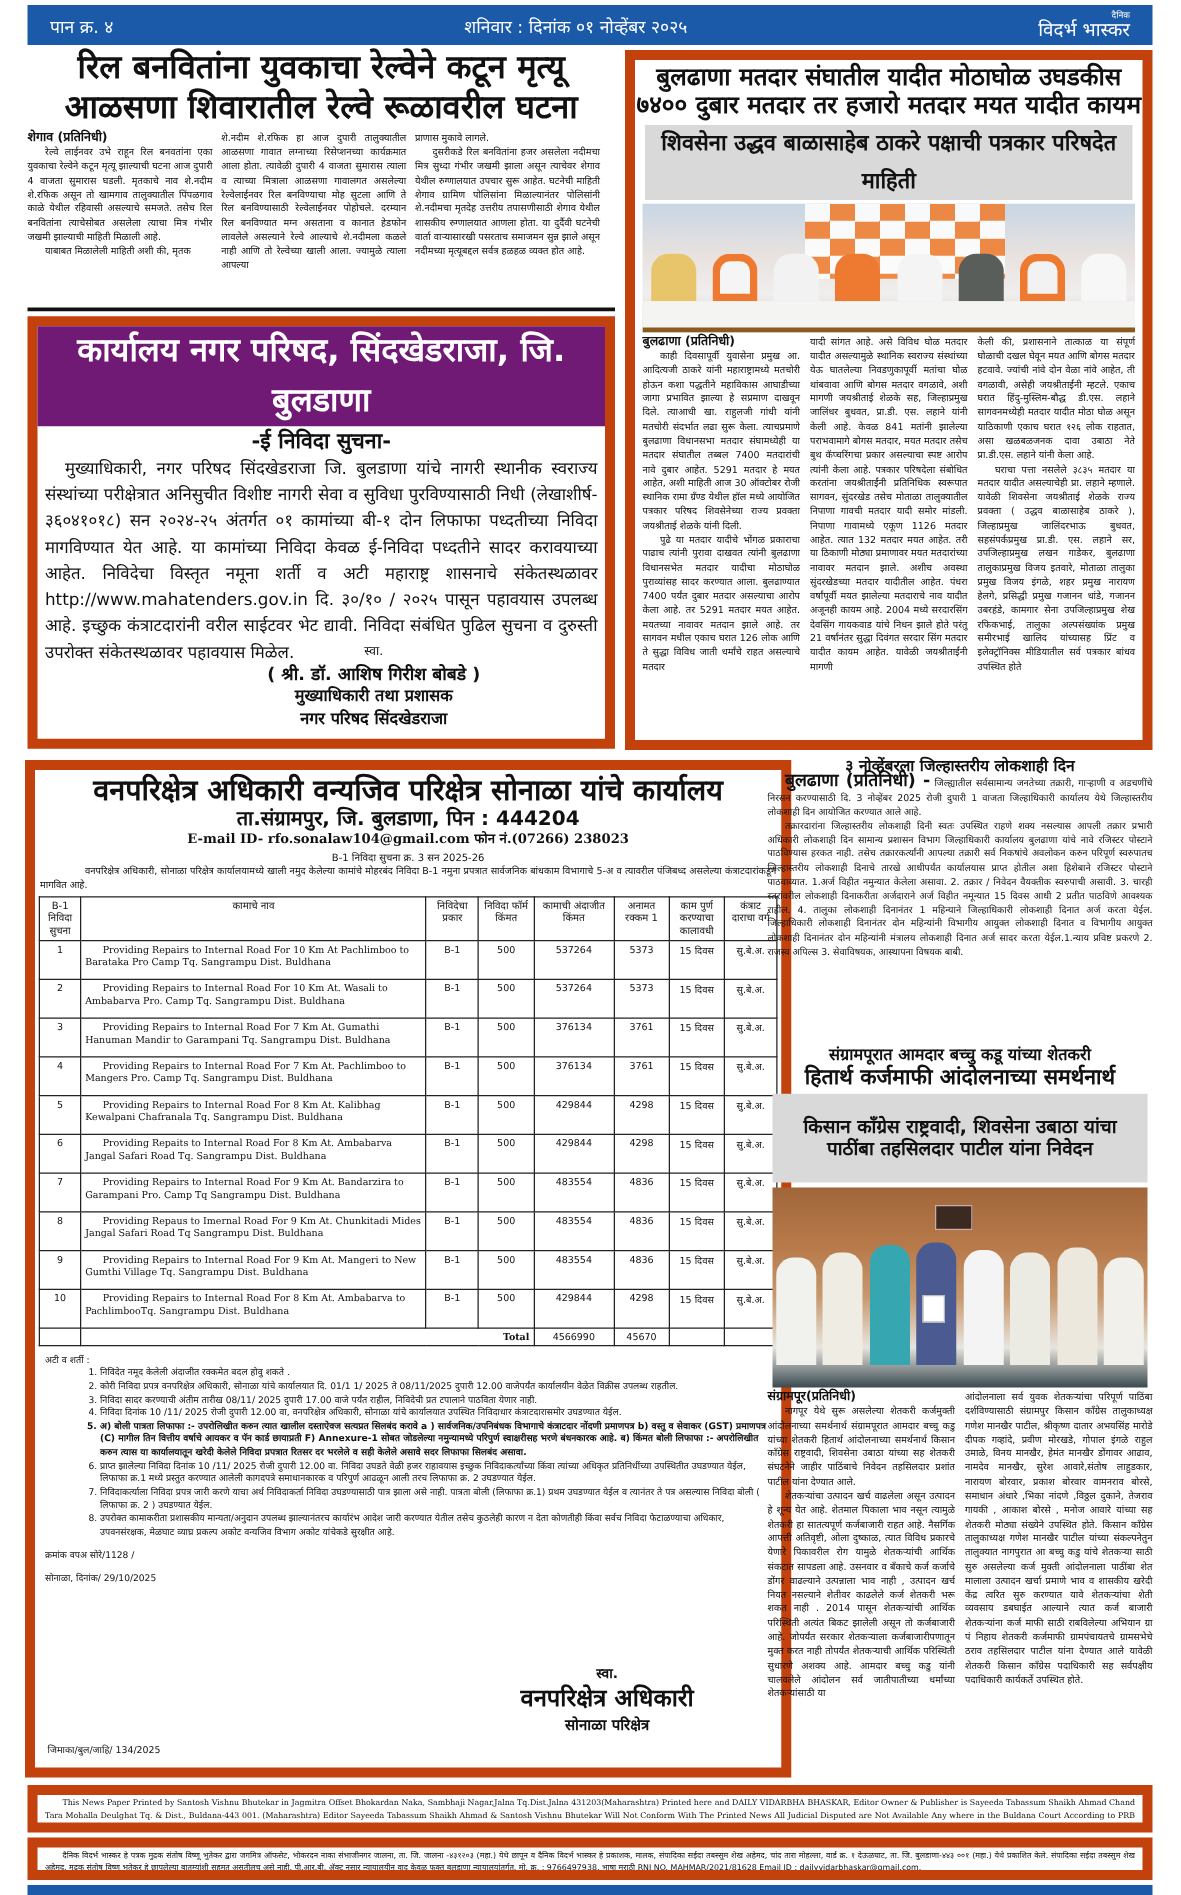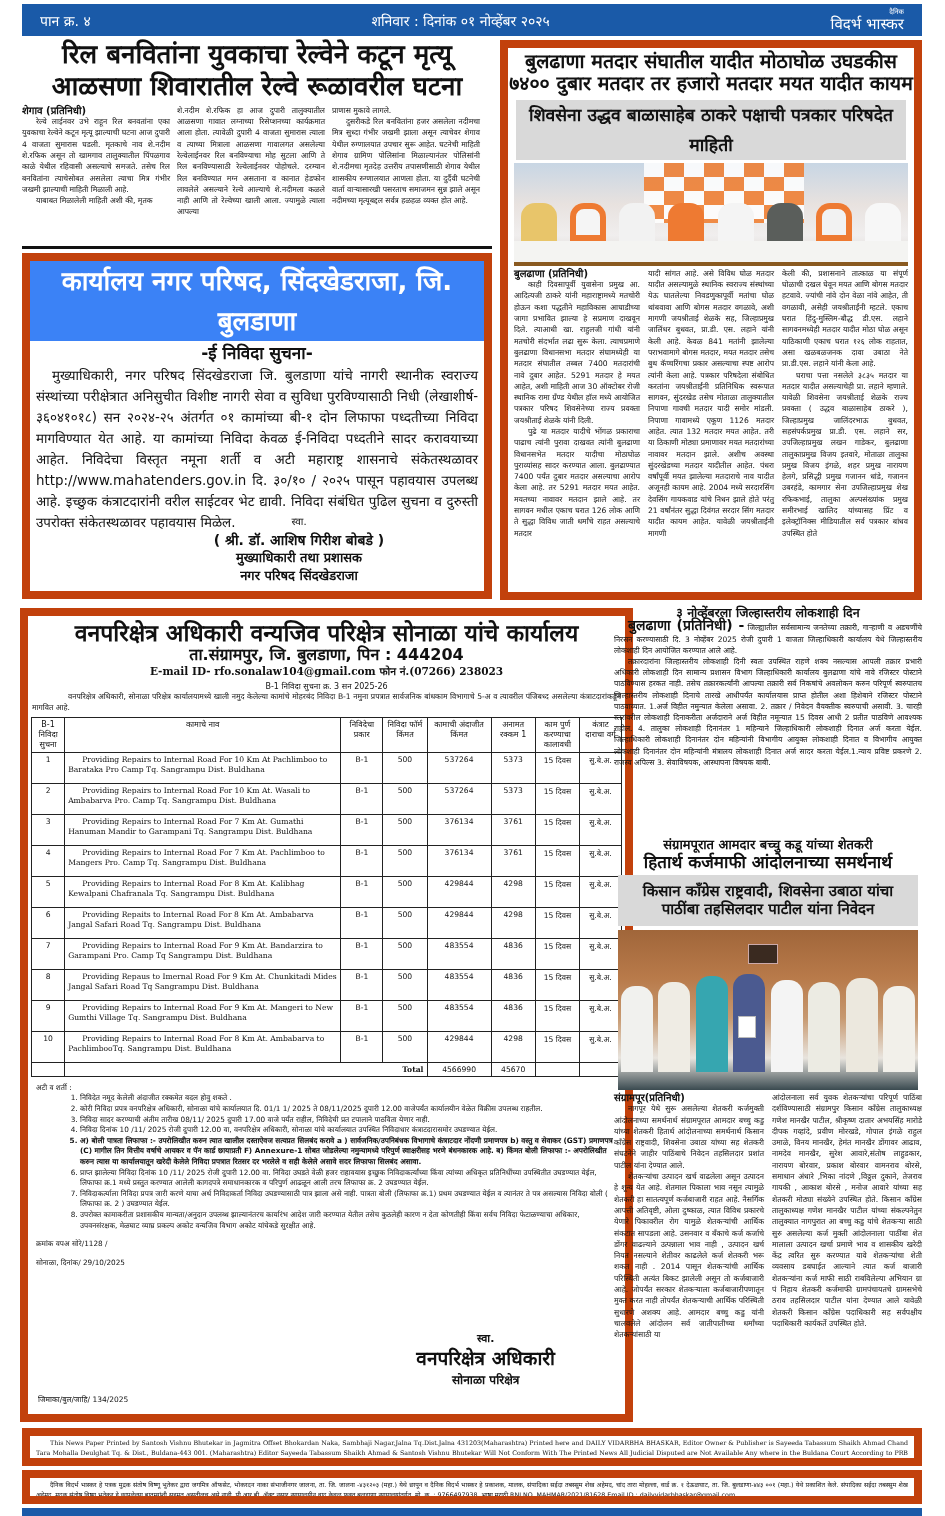--- a/index.html
+++ b/index.html
@@ -9,21 +9,21 @@
 .hdr .dt{font-size:14px}
 .hdr .brand{text-align:right;line-height:1}
 .hdr .brand small{display:block;font-size:7px}
 .hdr .brand span{font-size:15px}
 .abs{position:absolute}
 .h1{font-weight:bold;text-align:center;line-height:1.15;color:#111}
 .col{font-size:7.6px;line-height:11.3px;text-align:justify}
 .col p{text-indent:14px}
 .col .lead{font-weight:bold;font-size:10px;text-indent:0}
 .box{border:8px solid #c2410c}
-.blackbar{background:#3b82f6;color:#fff;font-size:26px;font-weight:bold;text-align:center;line-height:40px}
+.blackbar{background:#701a75;color:#fff;font-size:26px;font-weight:bold;text-align:center;line-height:40px}
 .notice{font-size:13.4px;line-height:21px;text-align:justify;padding:0 6px}
 .notice p{text-indent:16px}
 .sign{text-align:center;font-size:13px;line-height:18px;font-weight:bold}
 table.t{border-collapse:collapse;width:100%;font-size:7.6px}
 table.t th,table.t td{border:1px solid #222;padding:2px 3px;vertical-align:top}
 table.t th{font-weight:normal;text-align:center;font-size:8px;line-height:10px}
 table.t td.c{text-align:center}
 table.t td.w{text-align:left;font-family:"DejaVu Serif",serif;line-height:10px;height:31px}
 .terms{font-size:7.3px;line-height:10.6px;padding:0 8px}
 .terms ol{padding-left:44px}
@@ -274,21 +274,21 @@
   <div class="h1" style="font-size:12.5px">३ नोव्हेंबरला जिल्हास्तरीय लोकशाही दिन</div>
   <div class="col" style="font-size:7.5px;line-height:11.2px">
     <p><b style="font-size:14px">बुलढाणा (प्रतिनिधी) -</b> <span>जिल्ह्यातील सर्वसामान्य जनतेच्या तक्रारी, गाऱ्हाणी व अडचणींचे निरसन करण्यासाठी दि. 3 नोव्हेंबर 2025 रोजी दुपारी 1 वाजता जिल्हाधिकारी कार्यालय येथे जिल्हास्तरीय लोकशाही दिन आयोजित करण्यात आले आहे.</span></p>
     <p>तक्रारदारांना जिल्हास्तरीय लोकशाही दिनी स्वतः उपस्थित राहणे शक्य नसल्यास आपली तक्रार प्रभारी अधिकारी लोकशाही दिन सामान्य प्रशासन विभाग जिल्हाधिकारी कार्यालय बुलढाणा यांचे नावे रजिस्टर पोस्टाने पाठविण्यास हरकत नाही. तसेच तक्रारकर्त्यांनी आपल्या तक्रारी सर्व निकषांचे अवलोकन करुन परिपूर्ण स्वरुपातच जिल्हास्तरीय लोकशाही दिनाचे तारखे आधीपर्यंत कार्यालयास प्राप्त होतील अशा हिशेबाने रजिस्टर पोस्टाने पाठवाव्यात. 1.अर्ज विहीत नमुन्यात केलेला असावा. 2. तक्रार / निवेदन वैयक्तीक स्वरुपाची असावी. 3. चारही स्तरांवरील लोकशाही दिनाकरीता अर्जदाराने अर्ज विहीत नमून्यात 15 दिवस आधी 2 प्रतीत पाठविणे आवश्यक राहील. 4. तालुका लोकशाही दिनानंतर 1 महिन्याने जिल्हाधिकारी लोकशाही दिनात अर्ज करता येईल. जिल्हाधिकारी लोकशाही दिनानंतर दोन महिन्यांनी विभागीय आयुक्त लोकशाही दिनात व विभागीय आयुक्त लोकशाही दिनानंतर दोन महिन्यांनी मंत्रालय लोकशाही दिनात अर्ज सादर करता येईल.1.न्याय प्रविष्ट प्रकरणे 2. राजस्व अपिल्स 3. सेवाविषयक, आस्थापना विषयक बाबी.</p>
   </div>
 </div>
 
 <div class="abs" style="left:614px;top:838px;width:308px">
   <div class="h1" style="font-size:13px">संग्रामपूरात आमदार बच्चु कडू यांच्या शेतकरी</div>
   <div class="h1" style="font-size:17px">हितार्थ कर्जमाफी आंदोलनाच्या समर्थनार्थ</div>
-  <div class="grey h1" style="font-size:15px;margin:3px 4px 0;padding:8px 0">
+  <div class="grey h1" style="font-size:15px;margin:3px 4px 0;padding:18px 0">
     <div>किसान कॉंग्रेस राष्ट्रवादी, शिवसेना उबाठा यांचा</div>
     <div>पाठींबा तहसिलदार पाटील यांना निवेदन</div>
   </div>
   <div class="photo" style="margin:4px 4px 0;height:160px;background:linear-gradient(180deg,#a0663a 0%,#b87a4a 30%,#c79970 55%,#e8e4de 80%,#3a4a50 100%)">
     <div style="position:absolute;left:130px;top:14px;width:30px;height:20px;background:#3a2a20;border:1px solid #caa"></div>
     <div style="position:absolute;left:0;right:0;bottom:18px;height:100px;display:flex;justify-content:space-around;align-items:flex-end">
       <span style="width:32px;height:86px;background:#f1f1ee;border-radius:14px 14px 0 0"></span>
       <span style="width:32px;height:90px;background:#efece4;border-radius:14px 14px 0 0"></span>
       <span style="width:32px;height:96px;background:#36a6b0;border-radius:14px 14px 0 0"></span>
       <span style="width:32px;height:98px;background:#4b5a90;border-radius:14px 14px 0 0"></span>

